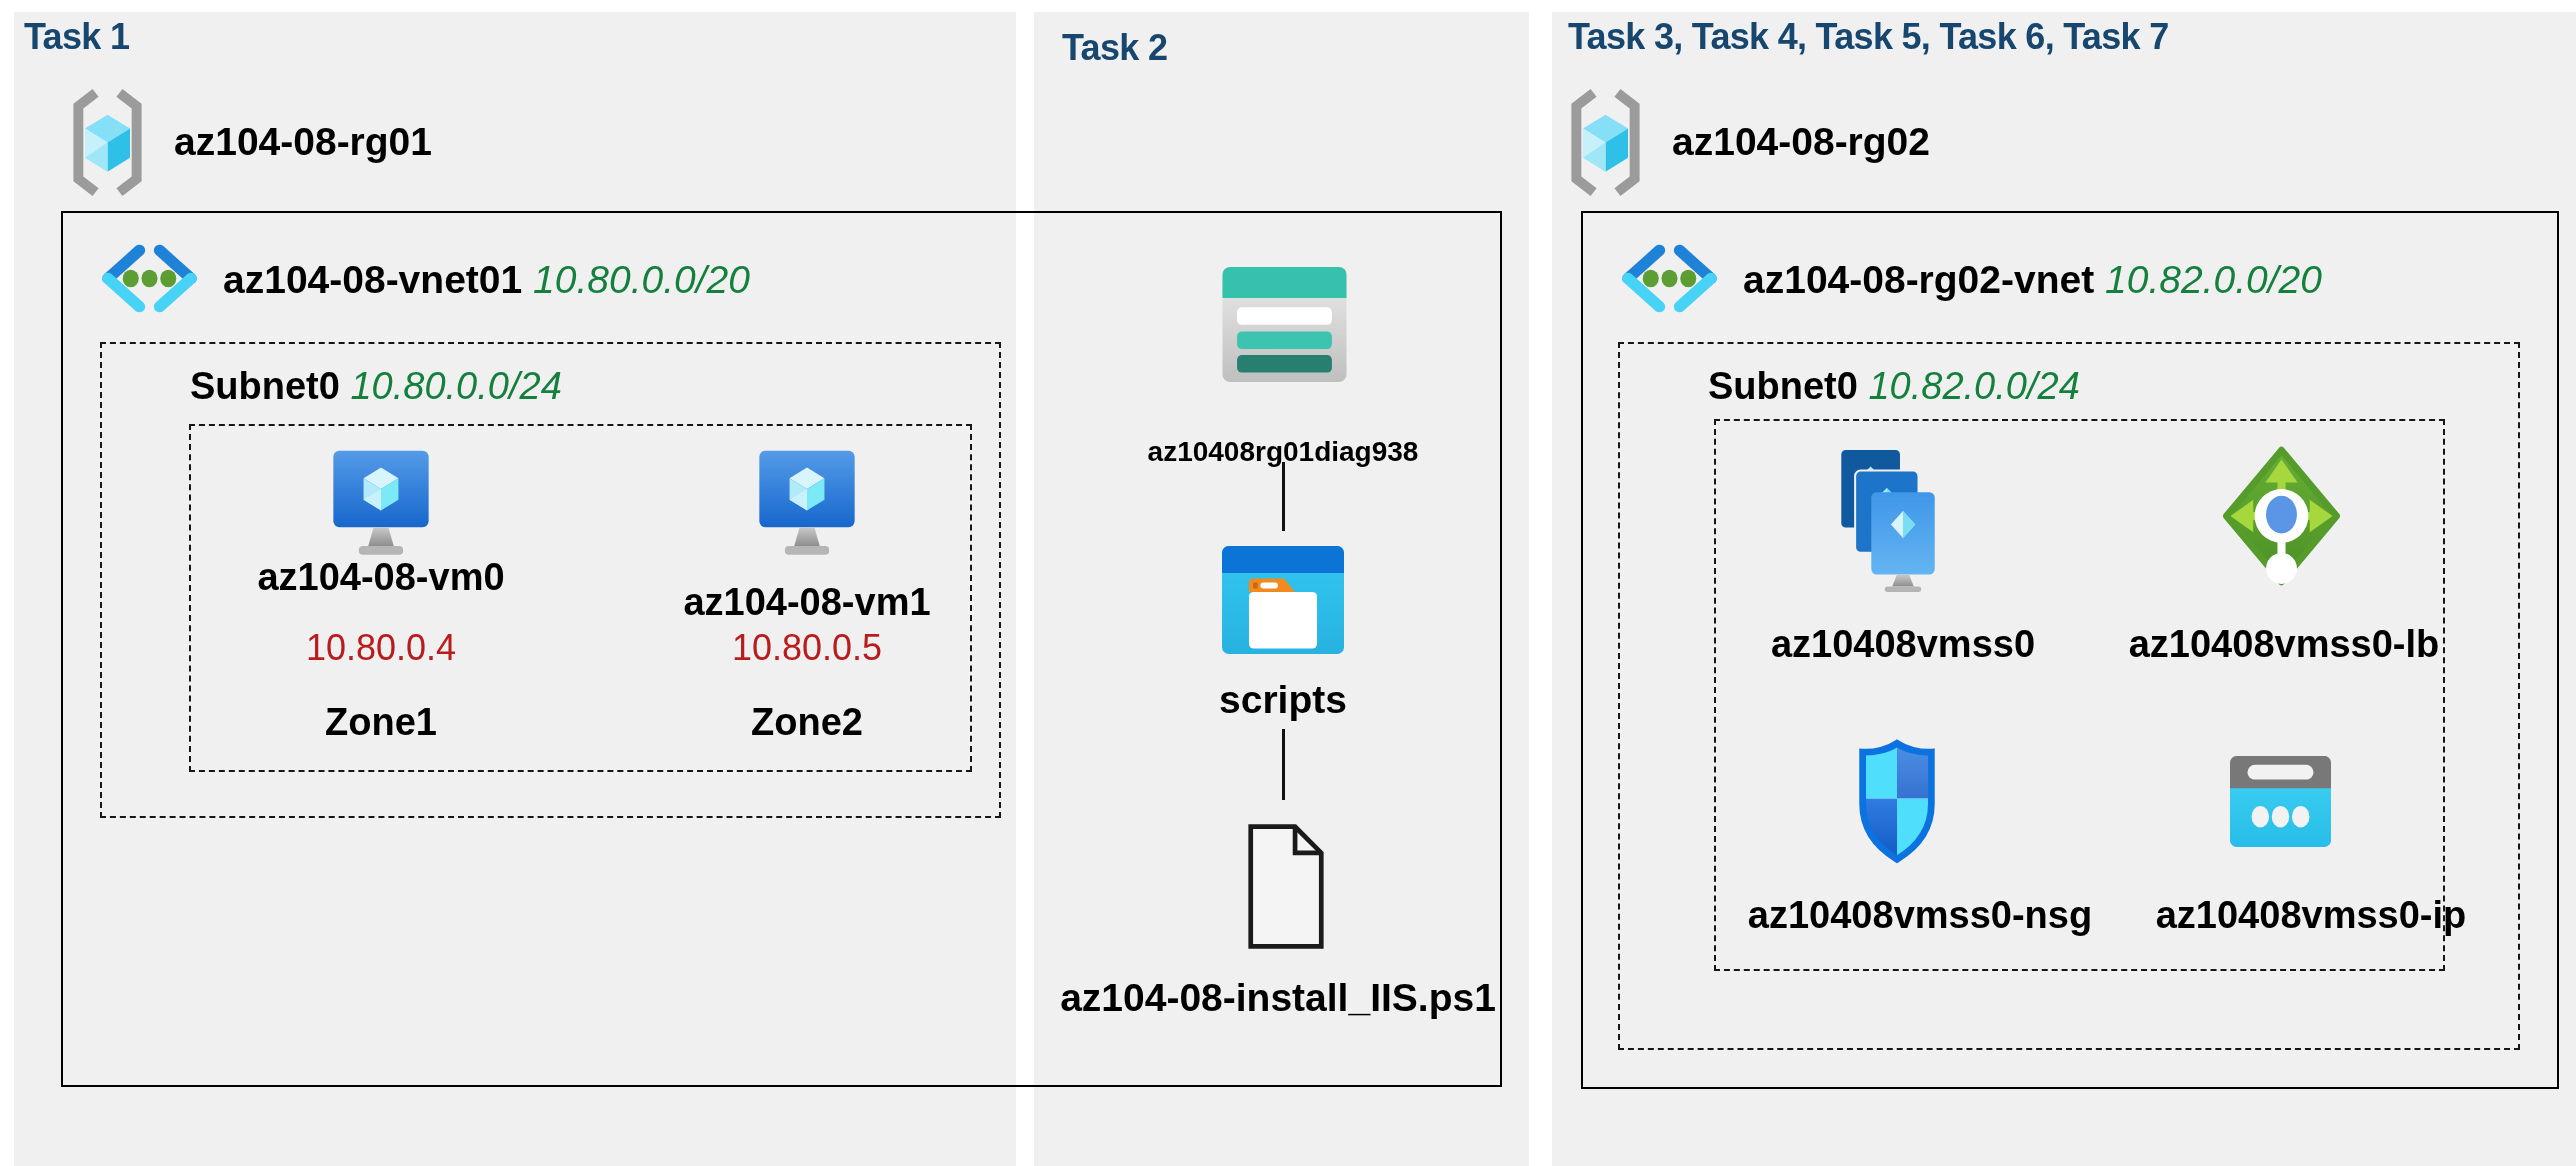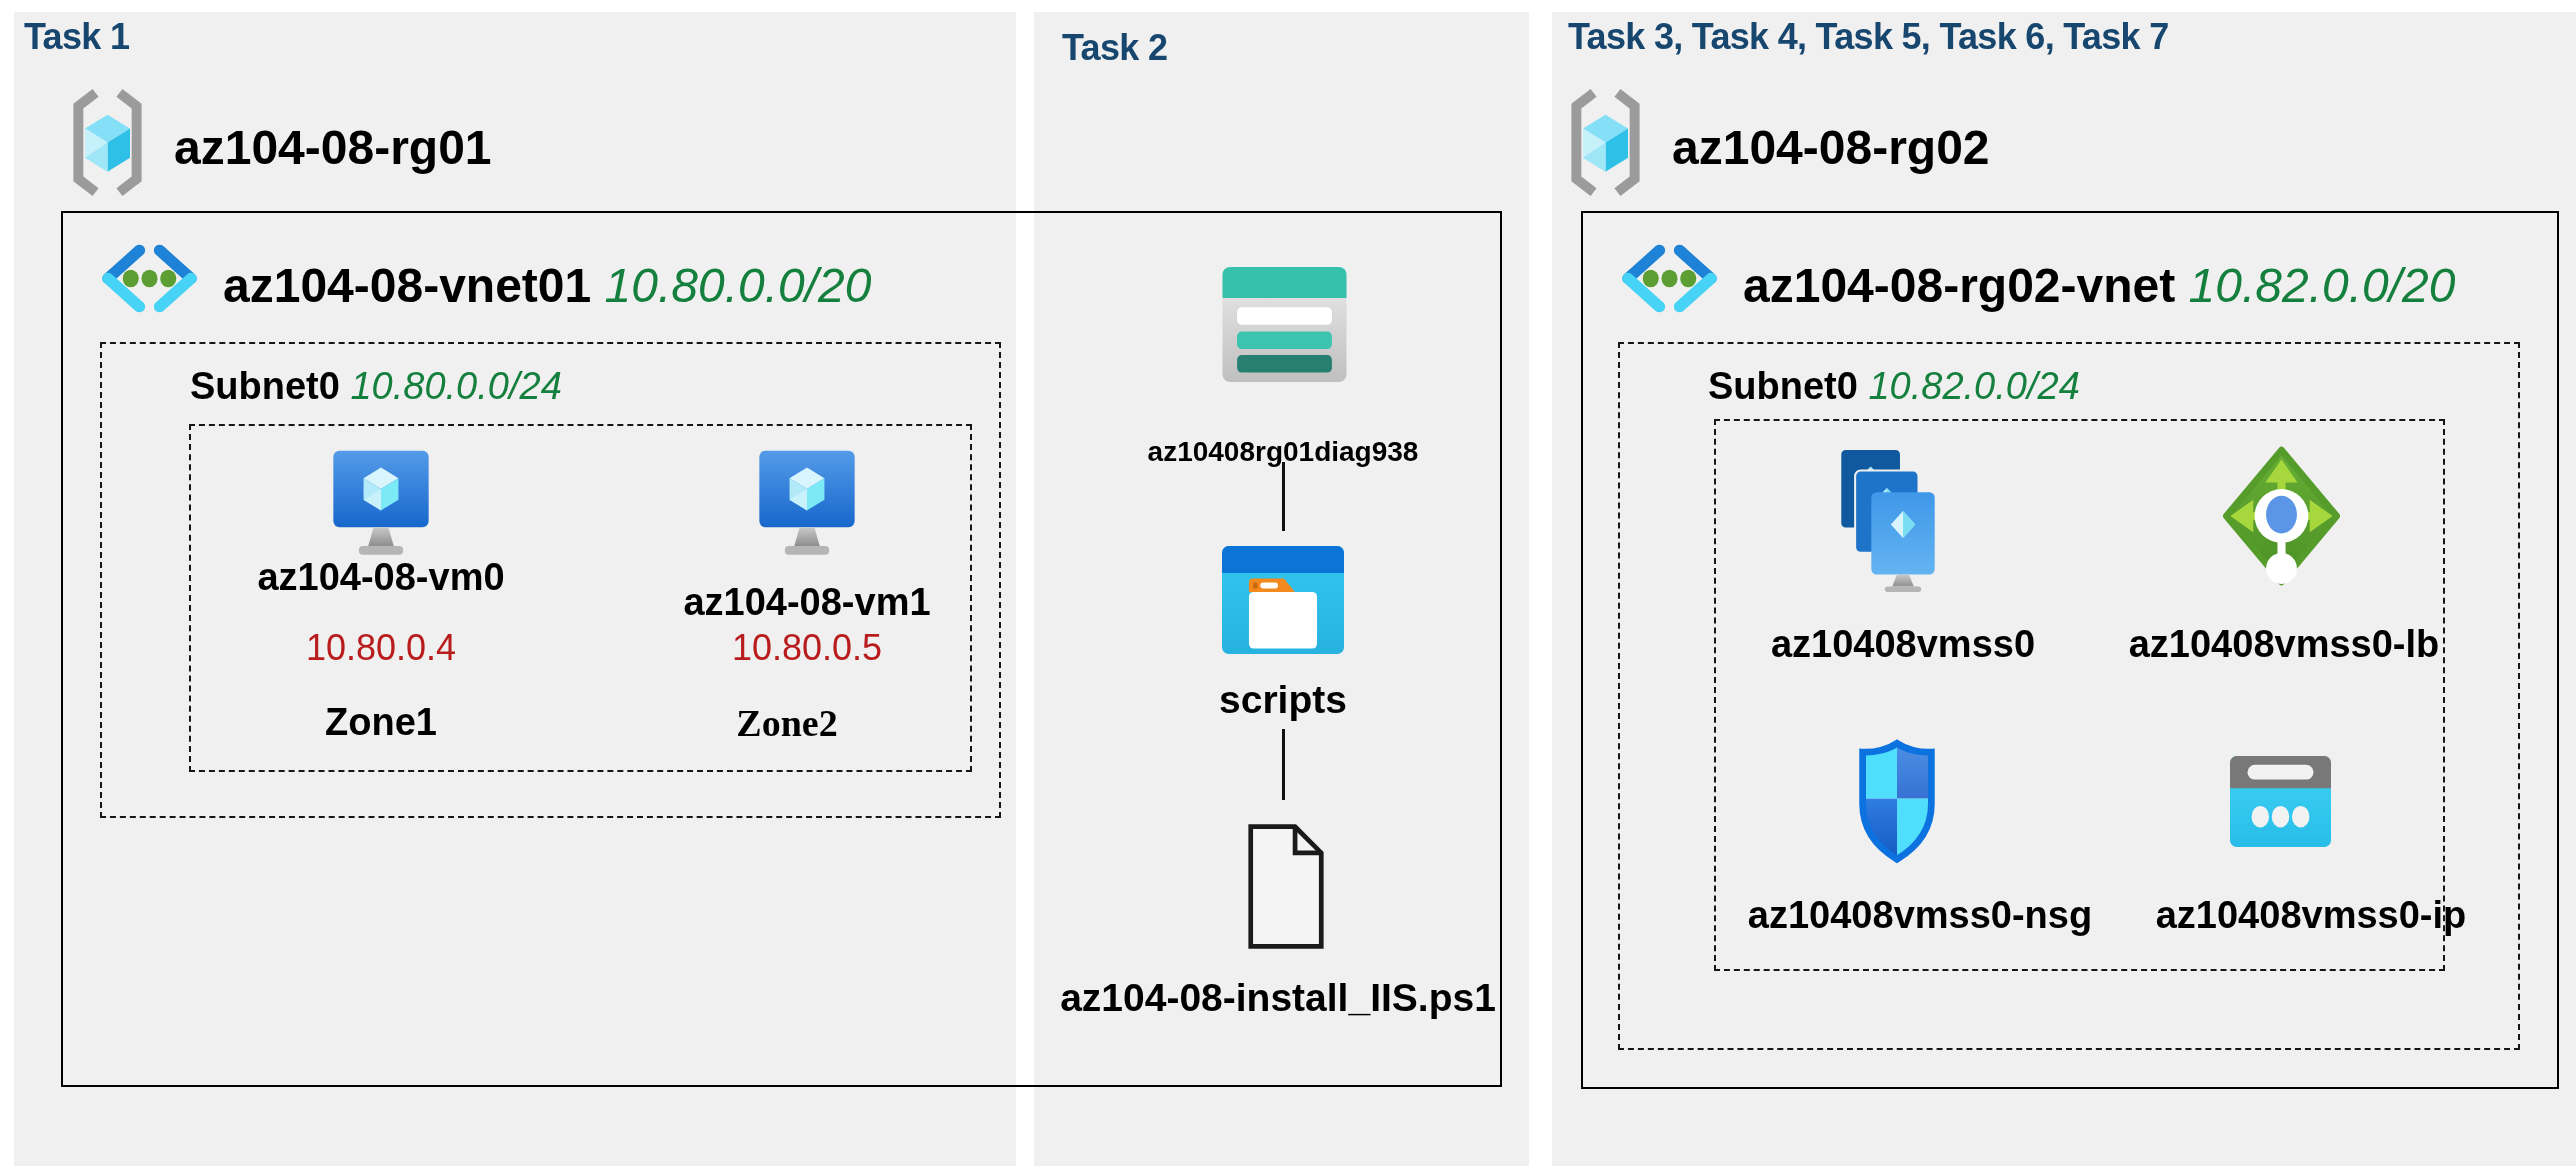--- a/index.html
+++ b/index.html
@@ -7,21 +7,21 @@
     width:2576px;height:1166px;background:#ffffff;
     font-family:"Liberation Sans", sans-serif;
     -webkit-font-smoothing:antialiased;
   }
   .canvas{position:relative;width:2576px;height:1166px;background:#ffffff;overflow:hidden;}
   .panel{position:absolute;top:12px;height:1154px;background:#f0f0f0;}
   .hdr{position:absolute;font-size:36px;font-weight:bold;color:#17466e;letter-spacing:-0.7px;white-space:nowrap;}
   .solid-box{position:absolute;border:2px solid #000;background:transparent;}
   .dashed-box{position:absolute;border:2.7px dashed #161616;background:transparent;}
   .icon{position:absolute;display:block;}
-  .row-label{position:absolute;font-size:48px;color:#000;white-space:nowrap;}
+  .row-label{position:absolute;font-size:39px;color:#000;white-space:nowrap;}
   .b{font-weight:bold;}
   .cidr{font-weight:normal;color:#15803d;font-style:italic;}
   .c-label{position:absolute;transform:translateX(-50%);font-size:38px;font-weight:bold;color:#000;white-space:nowrap;text-align:center;}
   .c-reg{position:absolute;transform:translateX(-50%);font-size:36px;font-weight:normal;color:#b91c1c;white-space:nowrap;text-align:center;}
   .connector{position:absolute;width:2.7px;background:#111;}
 </style>
 </head>
 <body>
 
 <svg width="0" height="0" style="position:absolute" aria-hidden="true">
@@ -213,21 +213,21 @@
     </svg>
   <div class="c-label" style="left:381px;top:556px;">az104-08-vm0</div>
   <div class="c-reg" style="left:381px;top:627px;">10.80.0.4</div>
   <div class="c-label" style="left:381px;top:701px;">Zone1</div>
 
   <svg class="icon" style="left:758px;top:449px;width:98px;height:108px;" viewBox="0 0 146 160" width="98" height="108">
       <use href="#sym-vm"></use>
     </svg>
   <div class="c-label" style="left:807px;top:581px;">az104-08-vm1</div>
   <div class="c-reg" style="left:807px;top:627px;">10.80.0.5</div>
-  <div class="c-label" style="left:787px;top:701px;font-family:Liberation Serif, serif;">Zone2</div>
+  <div class="c-label" style="left:807px;top:701px;">Zone2</div>
 
   <svg class="icon" style="left:1222px;top:267px;width:125px;height:115px;" viewBox="0 0 185 171" width="125" height="115">
       <use href="#sym-storage"></use>
     </svg>
   <div class="c-label" style="left:1283px;top:436px;font-size:28px;">az10408rg01diag938</div>
 
   <div class="connector" style="left:1282px;top:462px;height:69px;"></div>
 
   <svg class="icon" style="left:1222px;top:546px;width:122px;height:108px;" viewBox="0 0 181 160" width="122" height="108">
       <use href="#sym-container"></use>

